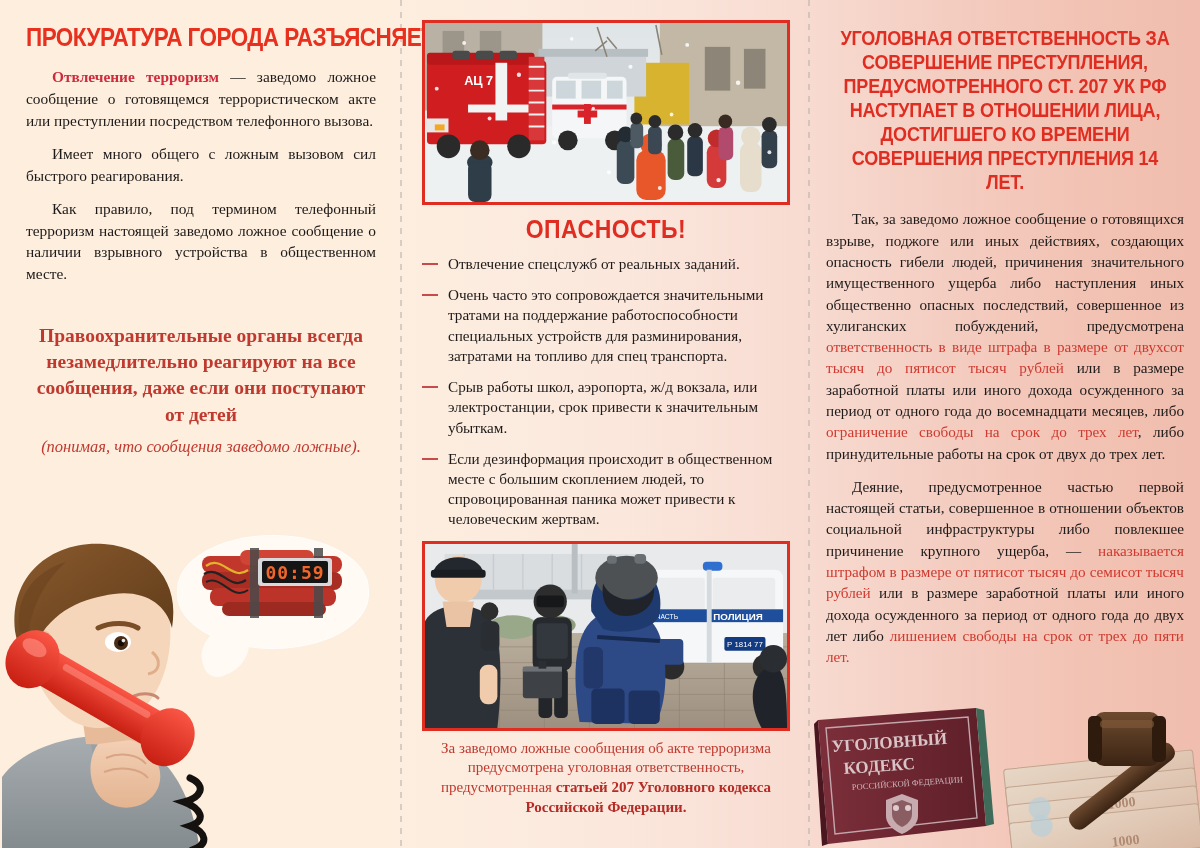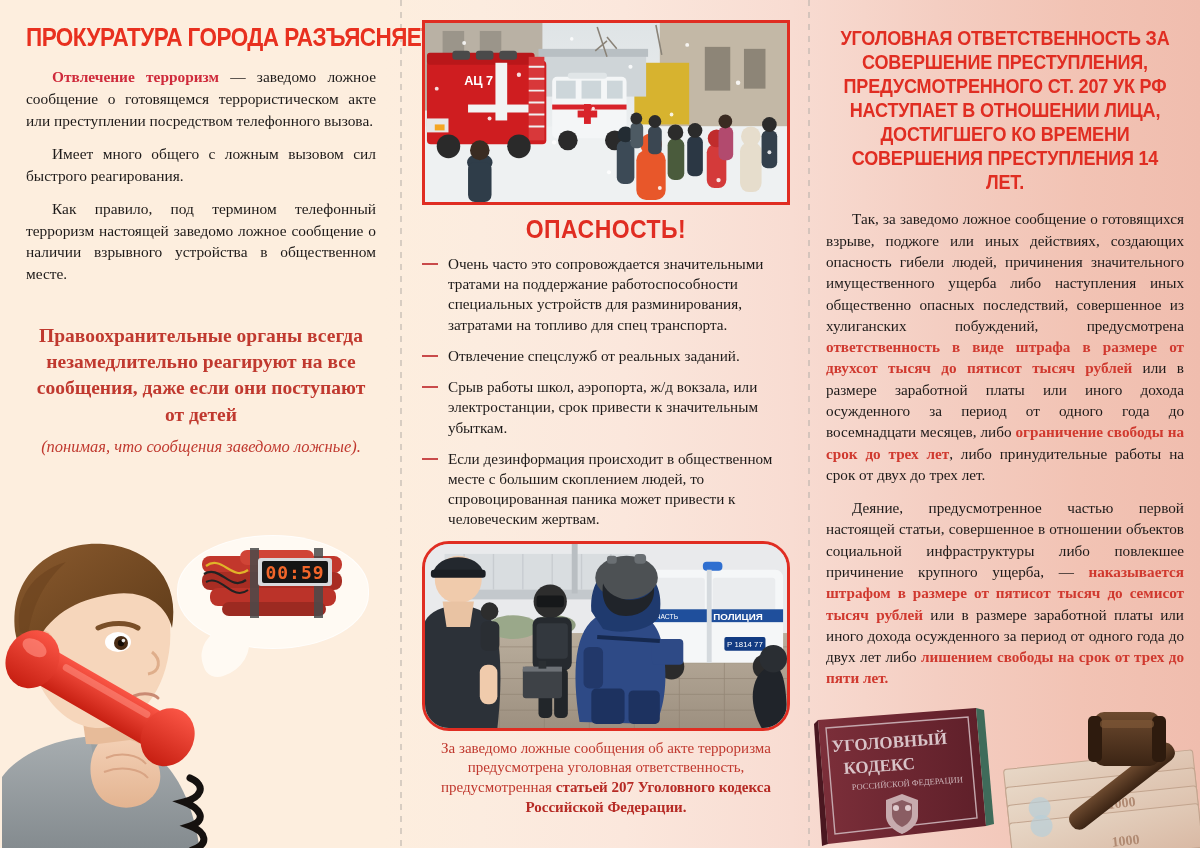--- a/index.html
+++ b/index.html
@@ -95,21 +95,21 @@
   
   .photo{
     border:3px solid #e02d22;
     box-sizing:border-box;
     width:100%;
     position:relative;
     overflow:hidden;
     background:#cfd6db;
   }
   .photo.p1{height:185px;margin:6px 0 10px 0;}
-  .photo.p2{height:190px;margin:4px 0 8px 0;border-radius:27px;}
+  .photo.p2{height:190px;margin:4px 0 8px 0;}
   .danger{
     font-family:"Liberation Sans", sans-serif;
     font-weight:bold;
     color:#e02d22;
     font-size:25px;
     letter-spacing:.5px;
     text-align:center;
     transform:scaleX(.92);
     margin:2px 0 10px 0;
   }
@@ -149,21 +149,21 @@
     margin:4px 0 14px 0;
   }
   p.rbody{
     font-size:15.2px;
     line-height:1.40;
     text-align:justify;
     text-indent:26px;
     margin:0 0 12px 0;
     color:#1d1a19;
   }
-  .hl{color:#d0392f;font-weight:bold;}
+  .hl{color:#d0392f;font-weight:normal;}
   .codebook{position:absolute;right:0;bottom:0;width:392px;height:150px;overflow:hidden;}
 </style>
 </head>
 <body>
 
 <div class="sheet">
 
   <div class="fold f1"></div>
   <div class="fold f2"></div>
 
@@ -396,22 +396,22 @@
           <circle cx="12" cy="66" r="2"></circle>
             <circle cx="172" cy="86" r="1.7"></circle>
             <circle cx="240" cy="166" r="2"></circle>
         </g>
       </svg>
     </div>
 
     <div class="danger">ОПАСНОСТЬ!</div>
 
     <ul class="bullets">
+      <li>Отвлечение спецслужб от реальных заданий.</li>
       <li>Очень часто это сопровождается значительными тратами на поддержание работоспособности специальных устройств для разминирования, затратами на топливо для спец транспорта.</li>
-      <li>Отвлечение спецслужб от реальных заданий.</li>
       <li>Срыв работы школ, аэропорта, ж/д вокзала, или электростанции, срок привести к значительным убыткам.</li>
       <li>Если дезинформация происходит в общественном месте с большим скоплением людей, то спровоцированная паника может привести к человеческим жертвам.</li>
     </ul>
 
     <div class="photo p2">
       <svg viewBox="0 0 370 186" preserveAspectRatio="none" style="width:100%;height:100%;display:block">
         <defs>
           <linearGradient id="pavG" x1="0" y1="0" x2="0" y2="1">
             <stop offset="0" stop-color="#b9ad9c"></stop>
               <stop offset="1" stop-color="#9d9080"></stop>

